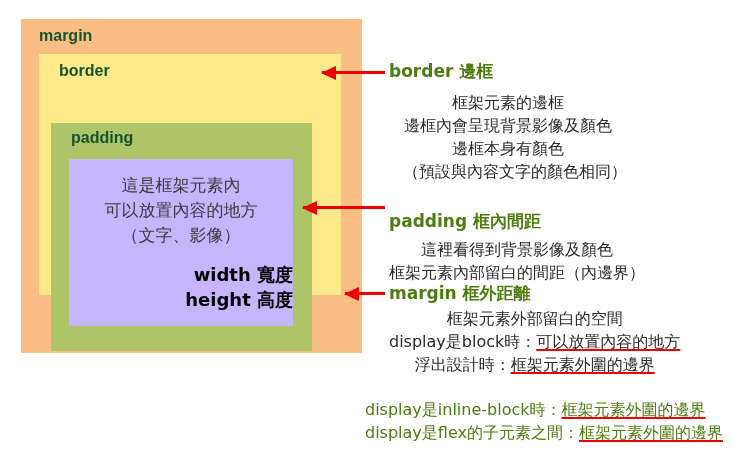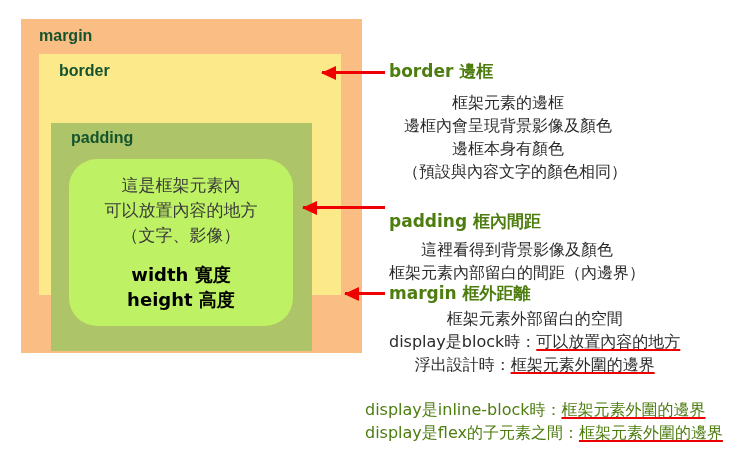--- a/index.html
+++ b/index.html
@@ -49,23 +49,22 @@
     background: #aec468;
     box-sizing: border-box;
     margin-top: 36px;
   }
   .box-content {
     position: absolute;
     left: 18px;
     top: 36px;
     width: 224px;
     height: 167px;
-    background: #bef264;
-    box-sizing: border-box;
-    border-radius: 28px;
+    background: #c4b5fd;
+    box-sizing: border-box;
   }
 
   .box-label {
     position: absolute;
     font-weight: bold;
     font-size: 16px;
     color: #14532d;
     letter-spacing: 0px;
     white-space: nowrap;
   }
@@ -84,21 +83,21 @@
     font-size: 17px;
     line-height: 25px;
     font-family: "DejaVu Sans", sans-serif;
   }
   .content-text .cline { display: block; }
   .content-dims {
     position: absolute;
     left: 0;
     top: 103px;
     width: 224px;
-    text-align: center;
+    text-align: right;
     color: #000000;
     font-size: 18px;
     line-height: 25px;
     font-weight: bold;
     font-family: "DejaVu Sans", sans-serif;
   }
   .content-dims .dline { display: block; }
 
   
   .arrow {

